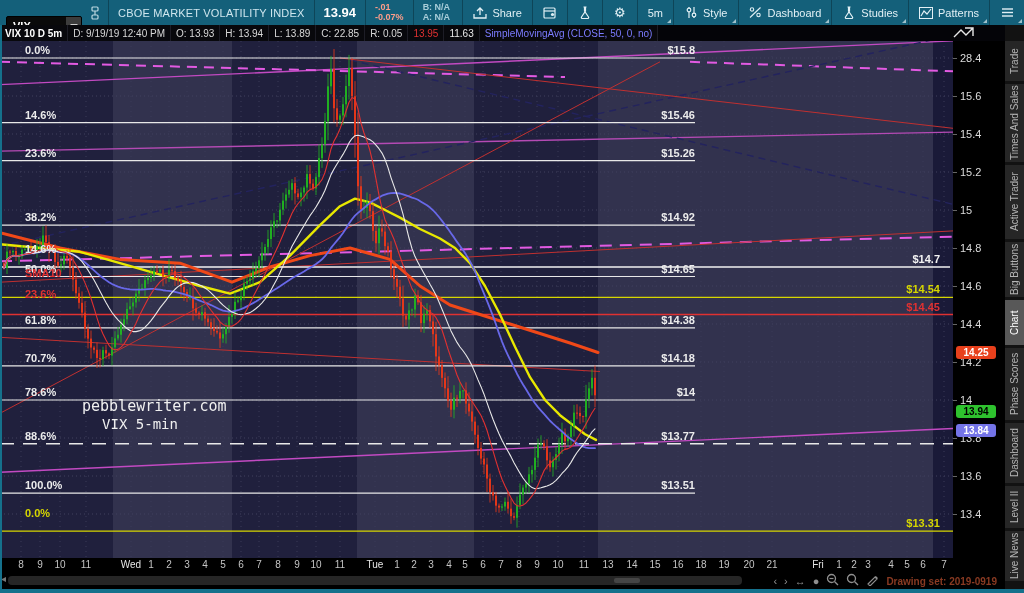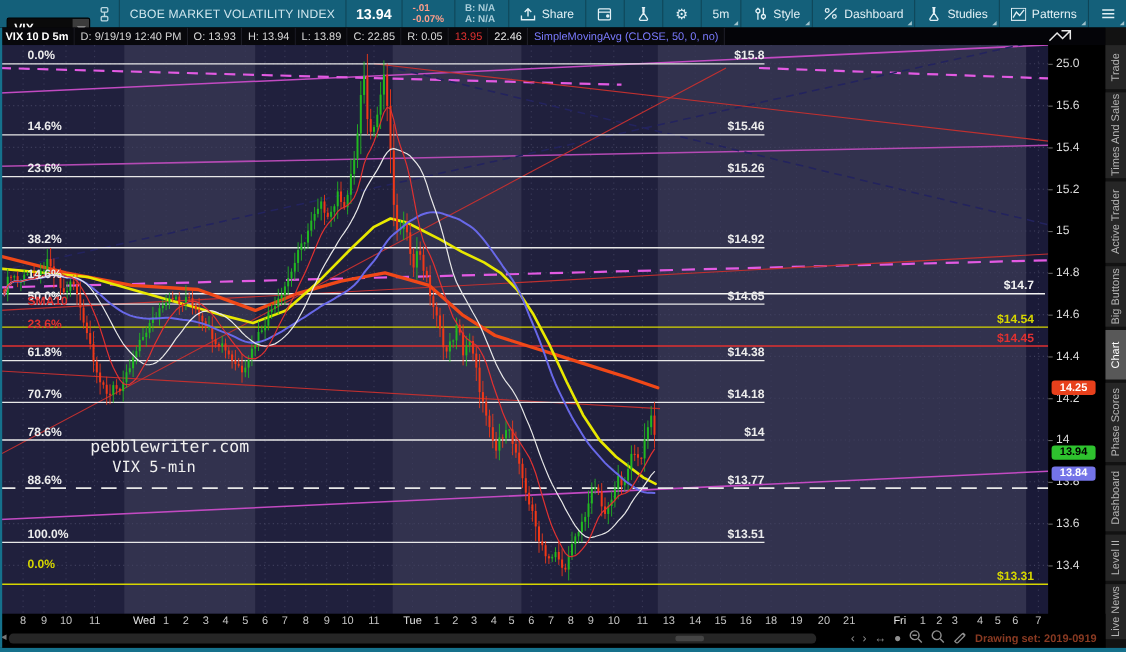--- a/index.html
+++ b/index.html
@@ -189,21 +189,21 @@
 
   <div class="chart-header" id="chartHeader">
       <span class="seg b">VIX 10 D 5m</span>
       <span class="seg">D: 9/19/19 12:40 PM</span>
       <span class="seg">O: 13.93</span>
       <span class="seg">H: 13.94</span>
       <span class="seg">L: 13.89</span>
       <span class="seg">C: 22.85</span>
       <span class="seg">R: 0.05</span>
       <span class="seg" style="color: rgb(224, 49, 49);">13.95</span>
-      <span class="seg" style="color: rgb(232, 232, 232);">22.46</span>
+      <span class="seg" style="color: rgb(232, 232, 232);">11.63</span>
       <span class="seg" style="color: rgb(123, 123, 255);">SimpleMovingAvg (CLOSE, 50, 0, no)</span>
     </div>
   <div class="hdr-zigzag">
     <svg width="26" height="14" viewBox="0 0 26 14">
         <path d="M3 11 L10 4 L15 9 L22 2 M14 2 h8 v8" fill="none" stroke="#e8e8e8" stroke-width="1.4"></path>
       </svg>
   </div>
 
   <svg id="plot" width="953" height="517" viewBox="0 0 953 517">
       <rect x="0" y="0" width="953" height="517" fill="#20203d"></rect>
@@ -722,21 +722,21 @@
       <text x="25" y="211.60000000000016" fill="#e8e8e8" text-anchor="start" font-size="11" font-family="Liberation Sans, sans-serif" font-weight="bold">14.6%</text>
       <text x="25" y="236.29999999999998" fill="#e03131" text-anchor="start" font-size="11" font-family="Liberation Sans, sans-serif" font-weight="bold">SMA10</text>
       <text x="25" y="257.2000000000002" fill="#e03131" text-anchor="start" font-size="11" font-family="Liberation Sans, sans-serif" font-weight="bold">23.6%</text>
       <text x="25" y="475.7000000000003" fill="#d6d600" text-anchor="start" font-size="11" font-family="Liberation Sans, sans-serif" font-weight="bold">0.0%</text>
       <text x="82" y="370" fill="#f0f0f0" text-anchor="start" font-size="15" font-family="DejaVu Sans Mono, monospace" font-weight="normal">pebblewriter.com</text>
       <text x="140" y="388" fill="#f0f0f0" text-anchor="middle" font-size="14" font-family="DejaVu Sans Mono, monospace" font-weight="normal">VIX 5-min</text>
     </svg>
 
   <div class="axis" id="priceAxis">
       <div class="tickmark" style="top: 17px;"></div>
-      <div class="tick" style="top: 11px;">25.0</div>
+      <div class="tick" style="top: 11px;">28.4</div>
       <div class="tickmark" style="top: 55px;"></div>
       <div class="tick" style="top: 49px;">15.6</div>
       <div class="tickmark" style="top: 93px;"></div>
       <div class="tick" style="top: 87px;">15.4</div>
       <div class="tickmark" style="top: 131px;"></div>
       <div class="tick" style="top: 125px;">15.2</div>
       <div class="tickmark" style="top: 169px;"></div>
       <div class="tick" style="top: 163px;">15</div>
       <div class="tickmark" style="top: 207px;"></div>
       <div class="tick" style="top: 201px;">14.8</div>

